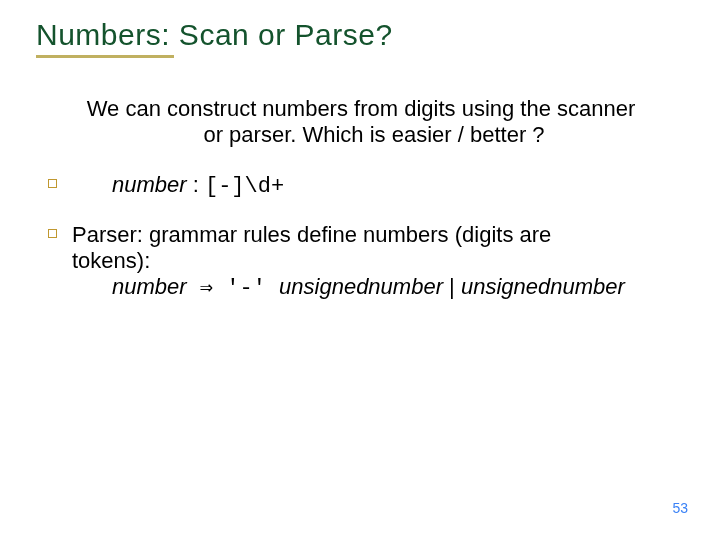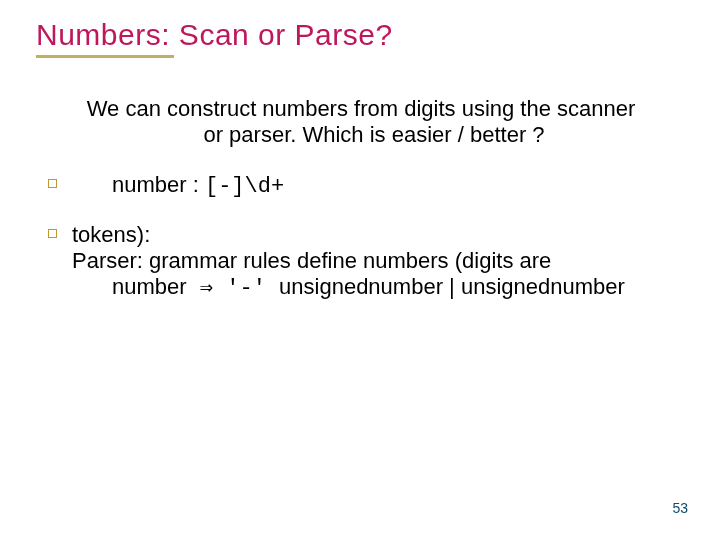--- a/index.html
+++ b/index.html
@@ -20,21 +20,21 @@
     padding: 18px 36px 0 36px;
     position: relative;
   }
   .title-wrap {
     position: relative;
     padding-bottom: 6px;
   }
   .title {
     font-size: 30px;
     letter-spacing: 0.5px;
-    color: #be185d;
+    color: #14532d;
   }
   .title-underline {
     position: absolute;
     left: 0;
     bottom: 0;
     height: 3px;
     width: 138px;
     background: #c0b060;
   }
   .body {
@@ -63,29 +63,29 @@
     width: 9px;
     height: 9px;
     border: 1px solid #c09830;
     box-sizing: border-box;
     background: transparent;
   }
   .sub {
     display: block;
     padding-left: 40px;
   }
-  .italic { }
+  .italic { font-style: italic; }
   .mono { font-family: "Courier New", Courier, monospace; }
   .mono-sp { font-family: "Courier New", Courier, monospace; letter-spacing: 2px; }
   .pagenum {
     position: absolute;
     right: 32px;
     bottom: 24px;
     font-size: 14px;
-    color: #0c4a6e;
+    color: #3b82f6;
   }
 </style>
 </head>
 <body>
 
 <div class="slide">
 
   <div class="title-wrap">
     <div class="title">Numbers:  Scan or Parse?</div>
     <div class="title-underline"></div>
@@ -100,22 +100,22 @@
 
     <div class="item">
       <span class="bullet"></span>
       <span class="sub">
         <span class="italic">number</span><span> : </span><span class="mono">[-]\d+</span>
       </span>
     </div>
 
     <div class="item">
       <span class="bullet"></span>
+      <span>Parser: grammar rules define numbers (digits are</span>
       <span style="display:block">tokens):</span>
-      <span>Parser: grammar rules define numbers (digits are</span>
 
       <span class="sub">
         <span class="italic">number</span><span class="mono"> ⇒ </span><span class="mono">'-' </span><span class="italic">unsignednumber</span><span> | </span><span class="italic">unsignednumber</span>
       </span>
 
 
     </div>
 
   </div>
 

